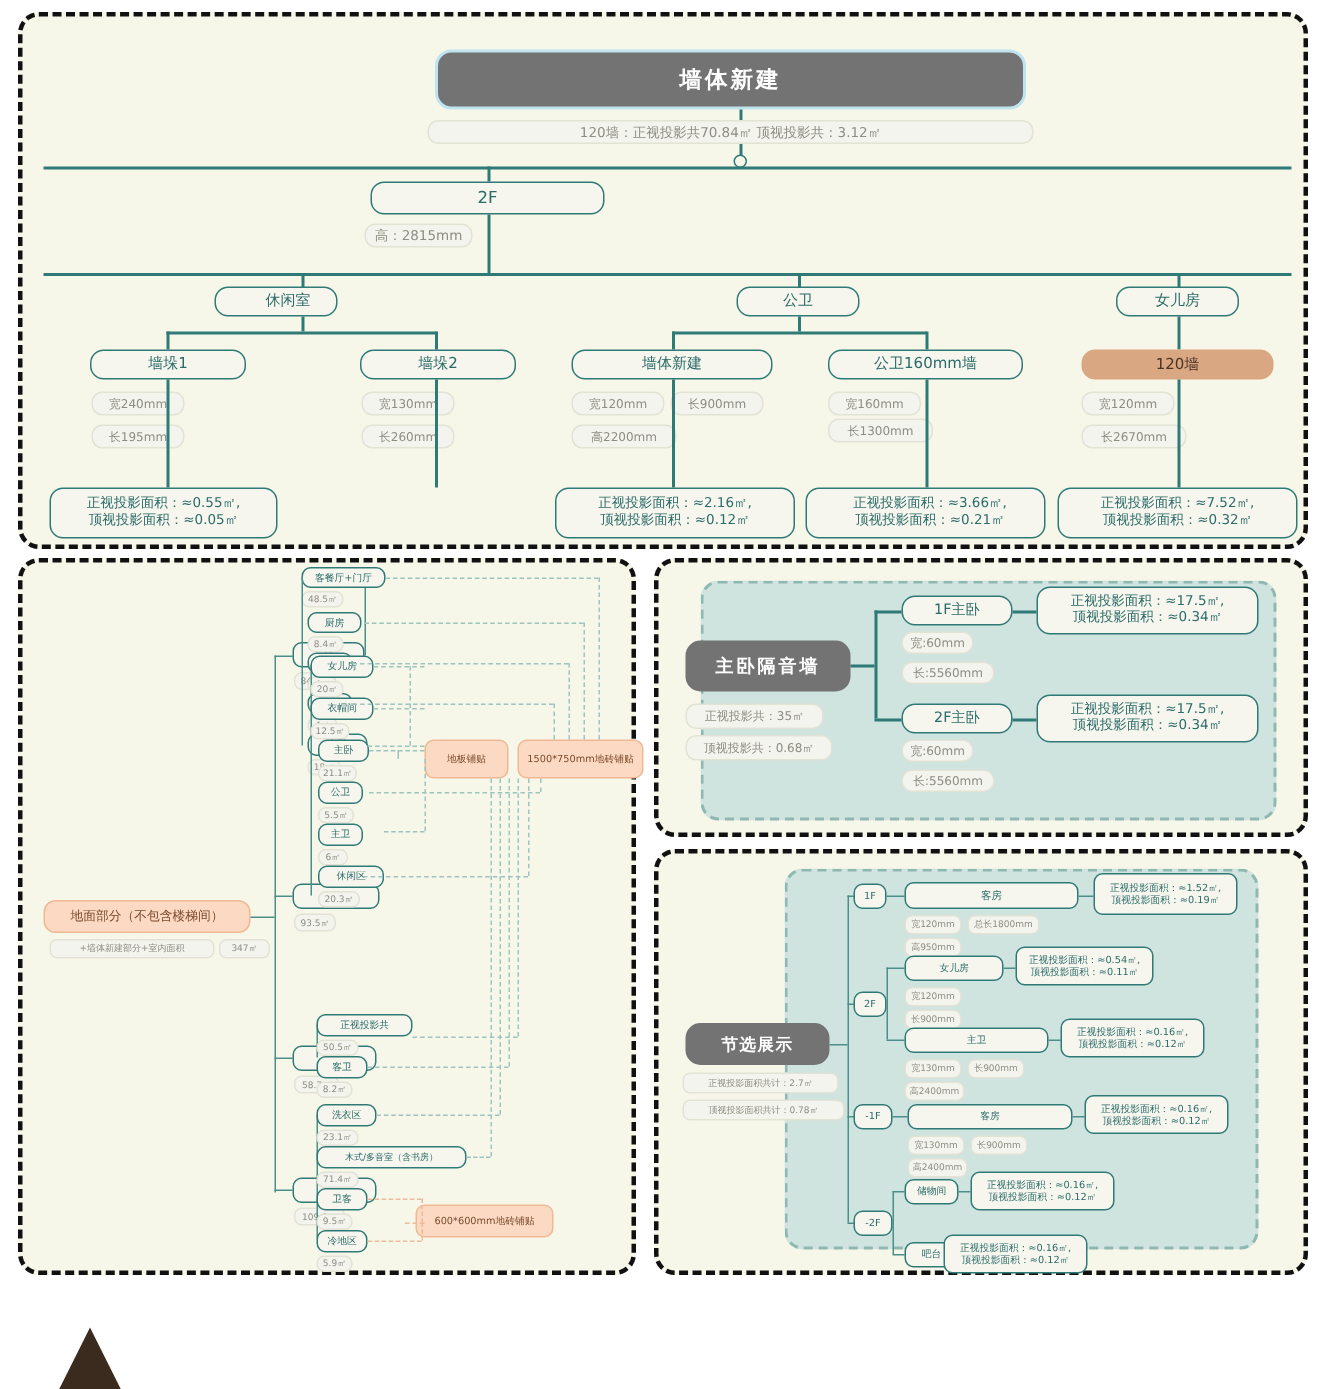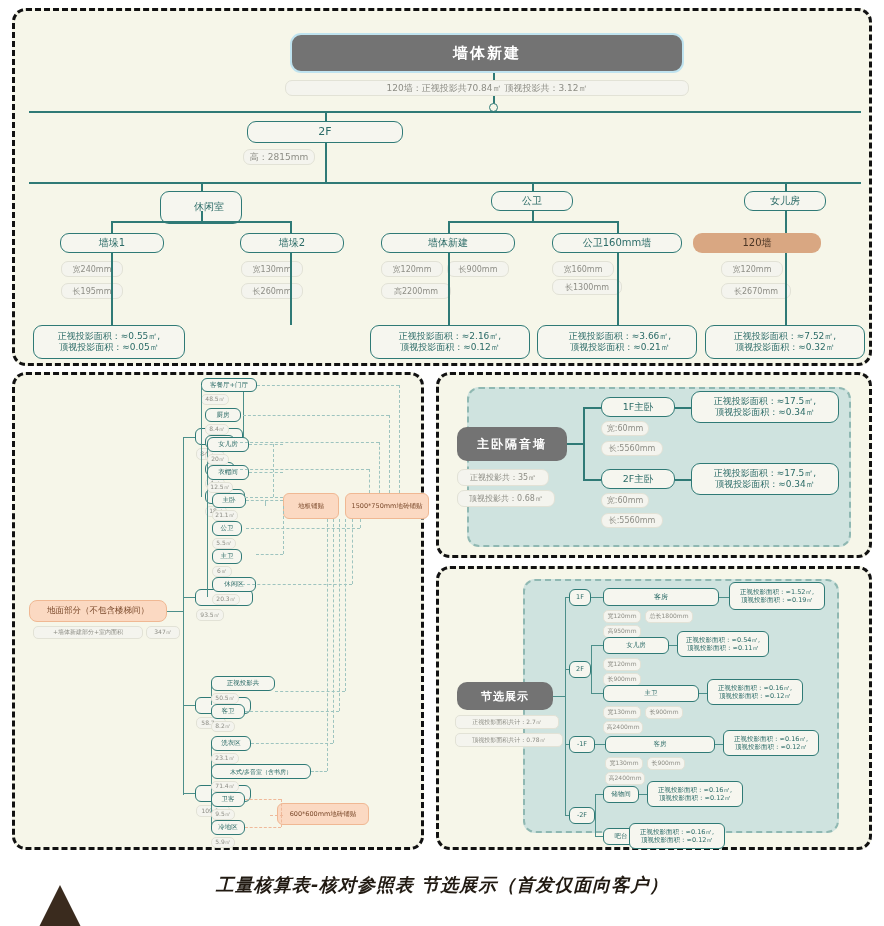--- a/index.html
+++ b/index.html
@@ -81,21 +81,21 @@
     <div class="ln lnh" style="left:14px;top:100px;width:832px;"></div>
 
     <div class="ln lnv" style="left:310px;top:100px;height:10px;"></div>
     <div class="node" style="left:232px;top:110px;width:156px;height:22px;font-size:11px;">2F</div>
     <div class="chip" style="left:228px;top:138px;width:72px;height:16px;font-size:9px;">高：2815mm</div>
     <div class="ln lnv" style="left:310px;top:132px;height:40px;"></div>
 
     <div class="ln lnh" style="left:14px;top:171px;width:832px;"></div>
 
     <div class="ln lnv" style="left:186px;top:171px;height:10px;"></div>
-    <div class="node" style="left:145px;top:180px;width:82px;height:33px;font-size:10px;padding-left:20px;">休闲室</div>
+    <div class="node" style="left:128px;top:180px;width:82px;height:20px;font-size:10px;padding-left:20px;">休闲室</div>
 
     <div class="ln lnv" style="left:517px;top:171px;height:10px;"></div>
     <div class="node" style="left:476px;top:180px;width:82px;height:20px;font-size:10px;">公卫</div>
 
     <div class="ln lnv" style="left:770px;top:171px;height:10px;"></div>
     <div class="node" style="left:729px;top:180px;width:82px;height:20px;font-size:10px;">女儿房</div>
 
     <div class="ln lnv" style="left:186px;top:200px;height:10px;"></div>
     <div class="ln lnh" style="left:96px;top:210px;width:180px;"></div>
     <div class="ln lnv" style="left:96px;top:210px;height:12px;"></div>
@@ -128,21 +128,21 @@
     <div class="node" style="left:355px;top:314px;width:160px;height:34px;font-size:9px;">正视投影面积：≈2.16㎡,
 顶视投影面积：≈0.12㎡</div>
 
     <div class="node" style="left:537px;top:222px;width:130px;height:20px;font-size:10px;">公卫160mm墙</div>
     <div class="chip" style="left:537px;top:250px;width:62px;height:16px;">宽160mm</div>
     <div class="chip" style="left:537px;top:268px;width:70px;height:16px;">长1300mm</div>
     <div class="ln lnv" style="left:602px;top:242px;height:72px;"></div>
     <div class="node" style="left:522px;top:314px;width:160px;height:34px;font-size:9px;padding-left:10px;">正视投影面积：≈3.66㎡,
 顶视投影面积：≈0.21㎡</div>
 
-    <div class="tan" style="left:678px;top:222px;width:128px;height:20px;font-size:10px;">120墙</div>
+    <div class="tan" style="left:706px;top:222px;width:128px;height:20px;font-size:10px;">120墙</div>
     <div class="chip" style="left:706px;top:250px;width:62px;height:16px;">宽120mm</div>
     <div class="chip" style="left:706px;top:272px;width:70px;height:16px;">长2670mm</div>
     <div class="ln lnv" style="left:770px;top:242px;height:72px;"></div>
     <div class="node" style="left:690px;top:314px;width:160px;height:34px;font-size:9px;">正视投影面积：≈7.52㎡,
 顶视投影面积：≈0.32㎡</div>
   </div>
 
   <div class="panel" id="panel-bl">
 
     <div class="salmon" style="left:14px;top:225px;width:138px;height:22px;font-size:8.5px;">地面部分（不包含楼梯间）</div>
@@ -361,16 +361,15 @@
 
     <div class="node xs" style="left:164px;top:259px;width:36px;height:17px;">吧台</div>
     <div class="ln lnh thin" style="left:200px;top:267px;width:8px;"></div>
     <div class="node xs" style="left:190px;top:254px;width:96px;height:26px;font-size:6.5px;">正视投影面积：≈0.16㎡,
 顶视投影面积：≈0.12㎡</div>
   </div>
 
   <div id="footer">
     <div id="footer-tri"></div>
 
-    <div id="footer-title">工量核算表-核对参照表 节选展示（首发仅面向客户）</div>
   </div>
 
 </div>
 
 </body></html>

